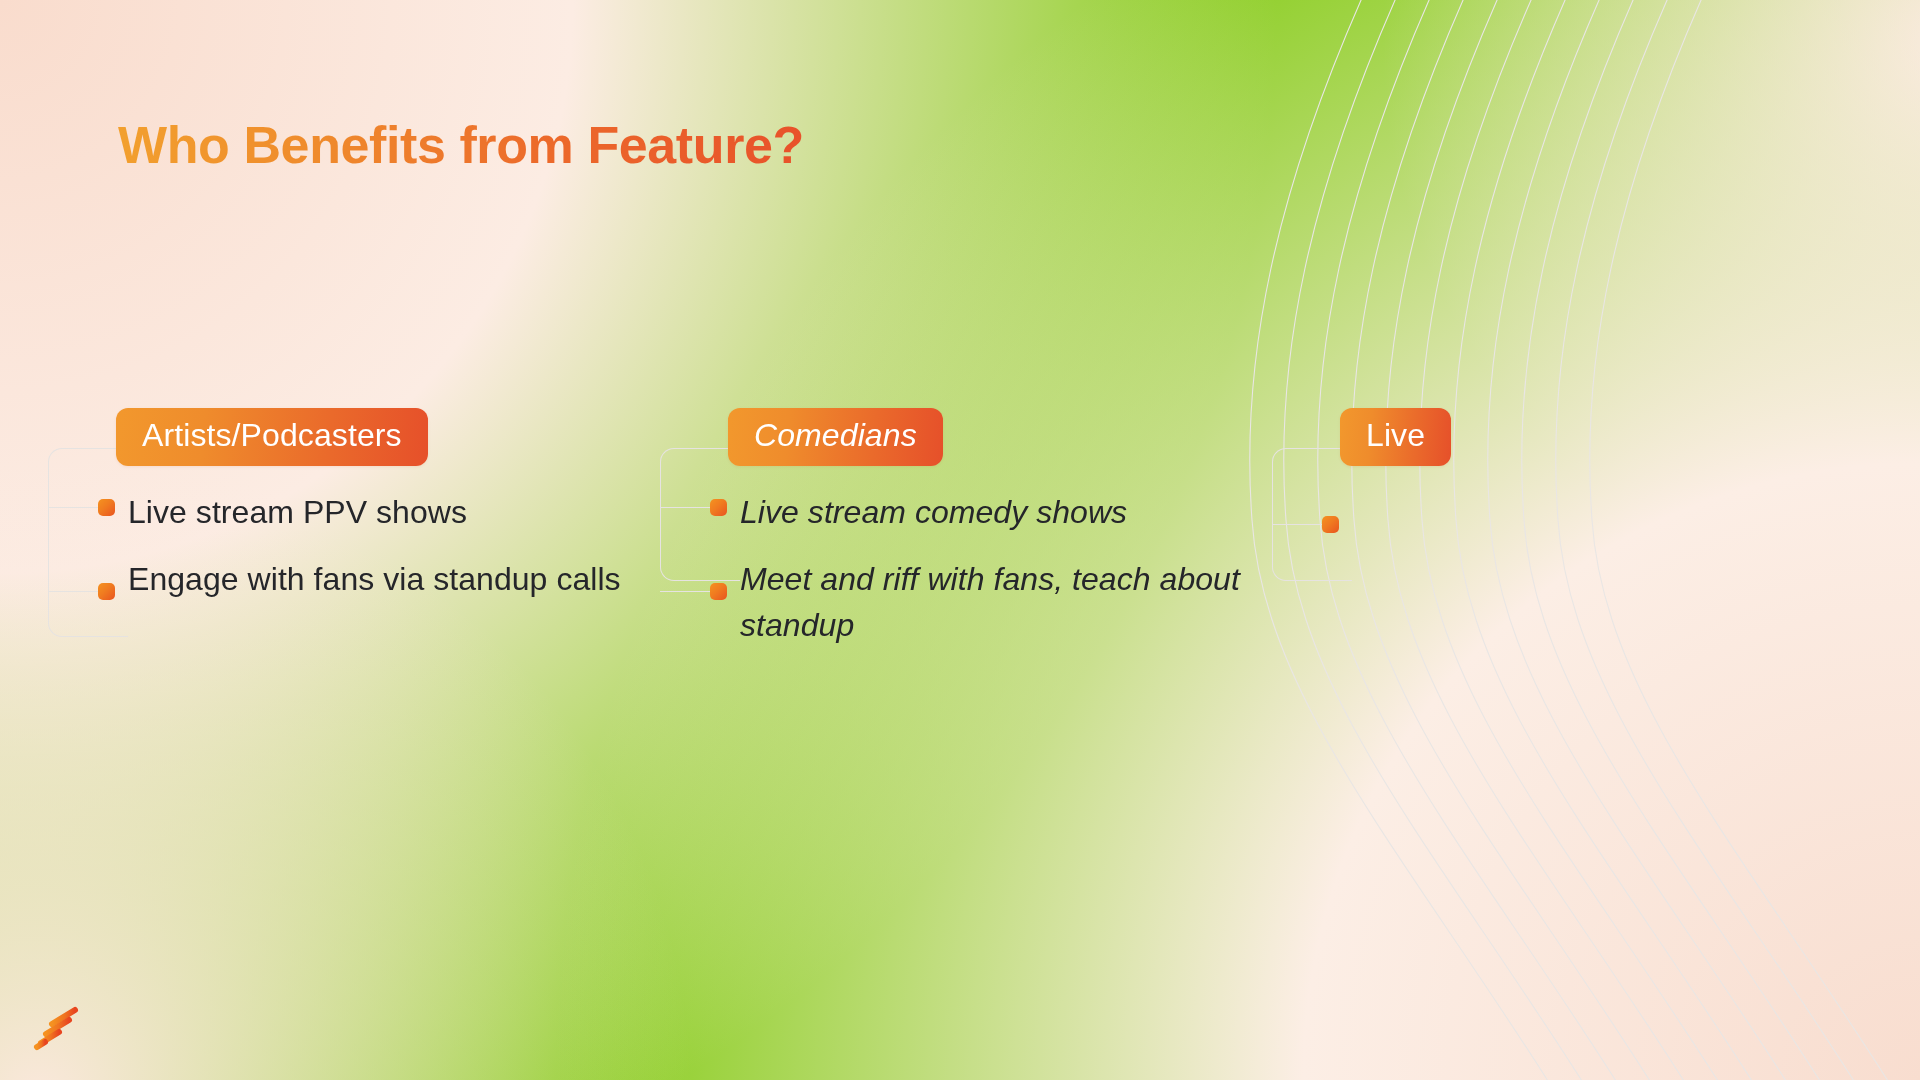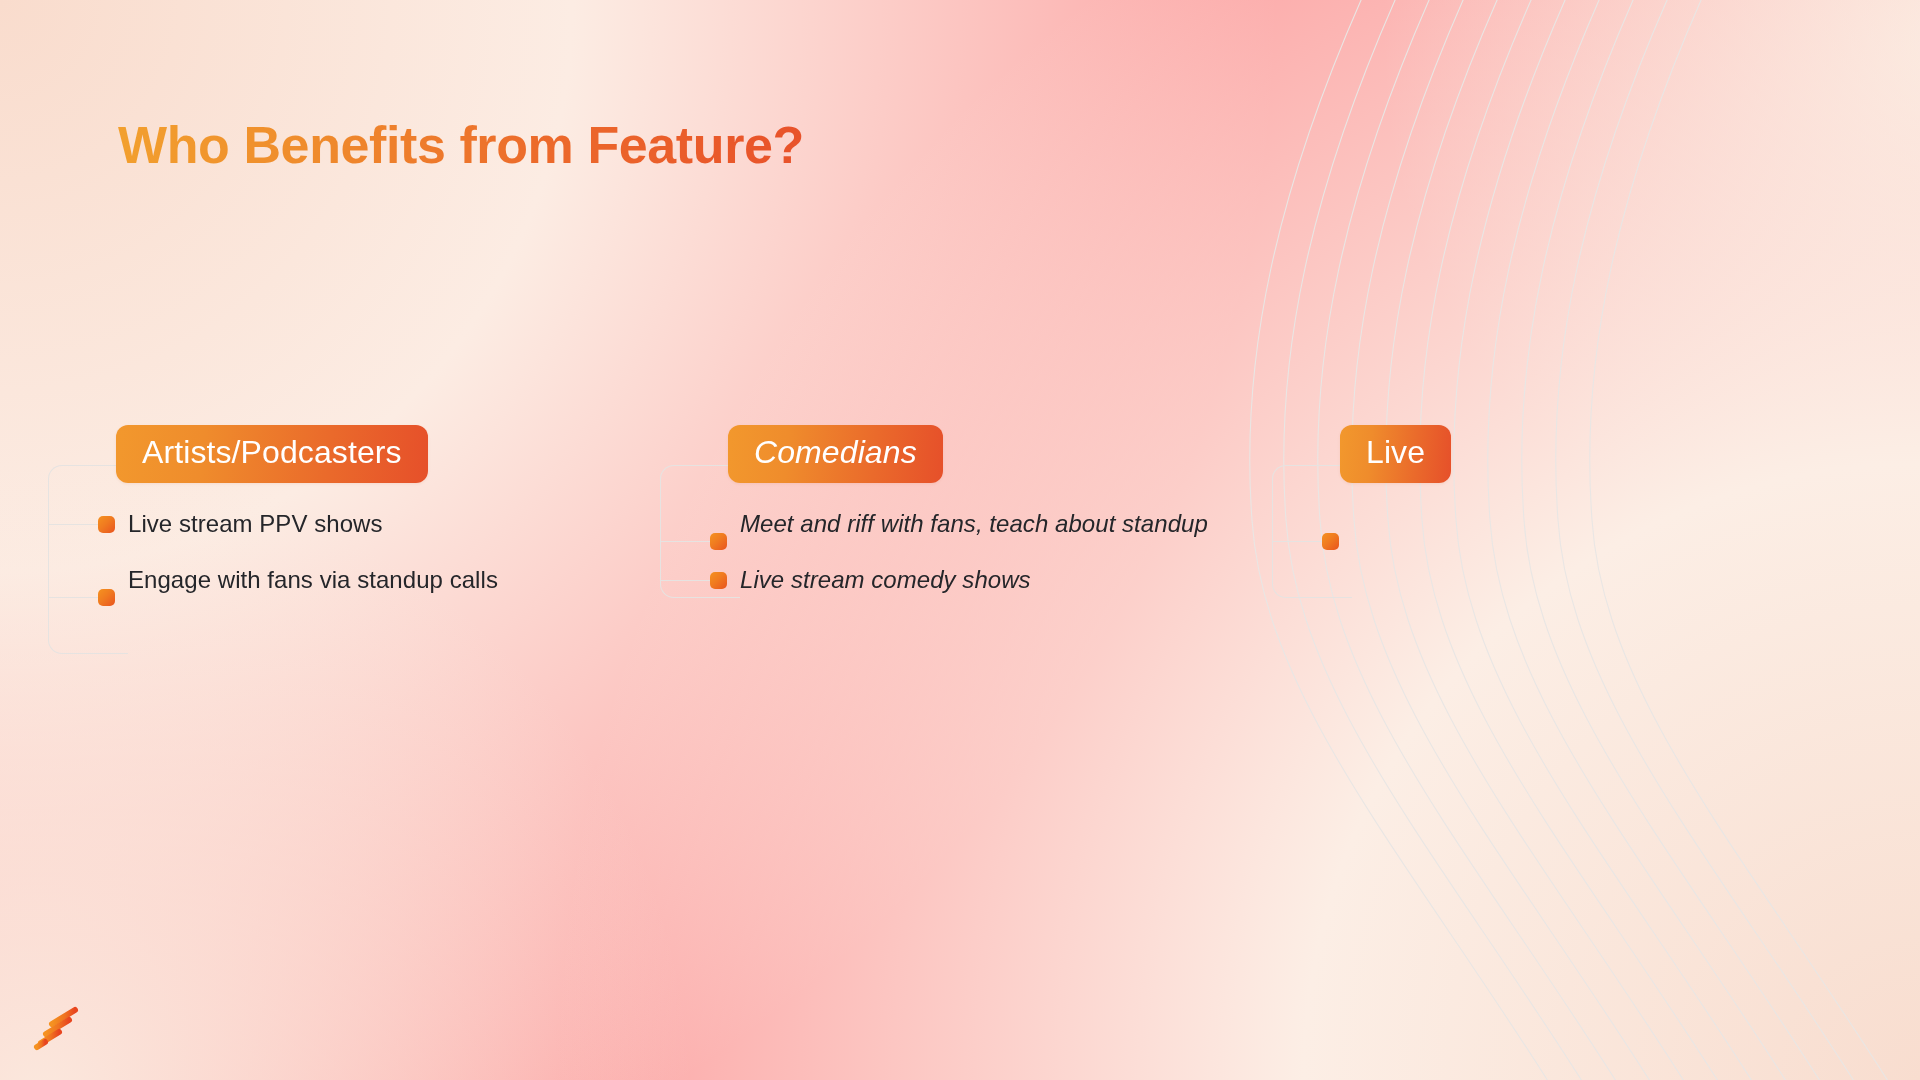--- a/index.html
+++ b/index.html
@@ -13,21 +13,21 @@
     font-family: "Liberation Sans", sans-serif;
     background: #ffffff;
   }
 
   
   #slide {
     position: relative;
     width: 1920px;
     height: 1080px;
     overflow: hidden;
-    background: #fca5a5;
+    background: #84cc16;
   }
 
   
   .bg-wash {
     position: absolute;
     inset: 0;
     pointer-events: none;
   }
   .wash-tl {
     background: radial-gradient(circle at 0% 0%, #f9dccd 0%, #fcece3 26%, rgba(255,255,255,0) 58%);
@@ -66,21 +66,21 @@
     background-clip: text;
     color: transparent;
     -webkit-text-fill-color: transparent;
     white-space: nowrap;
   }
 
   
   .columns {
     position: absolute;
     left: 0;
-    top: 17px;
+    top: 0;
     width: 1920px;
     height: 849px;
   }
   .column {
     position: absolute;
     top: 408px;
   }
   .col-0 { left: 48px;   width: 620px; }
   .col-1 { left: 660px;  width: 600px; font-style: italic; }
   .col-2 { left: 1272px; width: 620px; }
@@ -146,21 +146,21 @@
     left: 50px;
     width: 17px;
     height: 17px;
     border-radius: 5px;
     background: linear-gradient(135deg, #f59220 0%, #f07b20 45%, #e9541f 100%);
     z-index: 2;
     flex: 0 0 auto;
   }
 
   .bullet-text {
-    font-size: 24px;
+    font-size: 32px;
     line-height: 1.42;
     color: #25262a;
     margin-left: 22px;
     letter-spacing: 0.05px;
   }
 
   
   .bullet-row.lines-1 .dot,
   .bullet-row.lines-1 .connector { top: 9px; }
   .bullet-row.lines-2 .dot,
@@ -222,29 +222,29 @@
           <span class="dot"></span>
           <span class="bullet-text">Engage with fans via standup calls</span>
         </li>
       </ul>
     </div>
 
     <div class="column col-1">
       <div class="bracket" style="height: 132.828px;"></div>
       <div class="pill">Comedians</div>
       <ul class="bullets">
+        <li class="bullet-row lines-1">
+          <span class="connector"></span>
+          <span class="dot"></span>
+          <span class="bullet-text">Live stream comedy shows</span>
+        </li>
         <li class="bullet-row lines-2">
           <span class="connector"></span>
           <span class="dot"></span>
           <span class="bullet-text">Meet and riff with fans, teach about standup</span>
-        </li>
-        <li class="bullet-row lines-1">
-          <span class="connector"></span>
-          <span class="dot"></span>
-          <span class="bullet-text">Live stream comedy shows</span>
         </li>
       </ul>
     </div>
 
     <div class="column col-2">
       <div class="bracket" style="height: 132.828px;"></div>
       <div class="pill">Live</div>
       <ul class="bullets">
         <li class="bullet-row lines-2">
           <span class="connector"></span>

